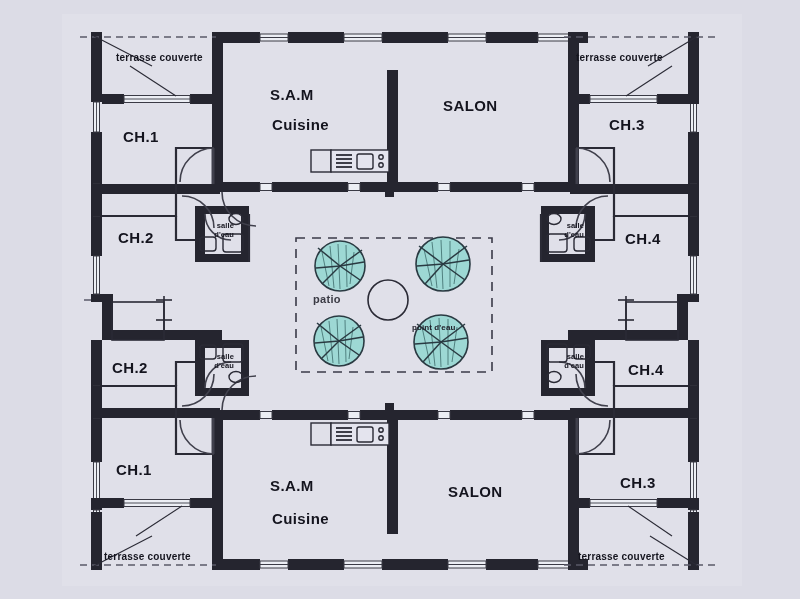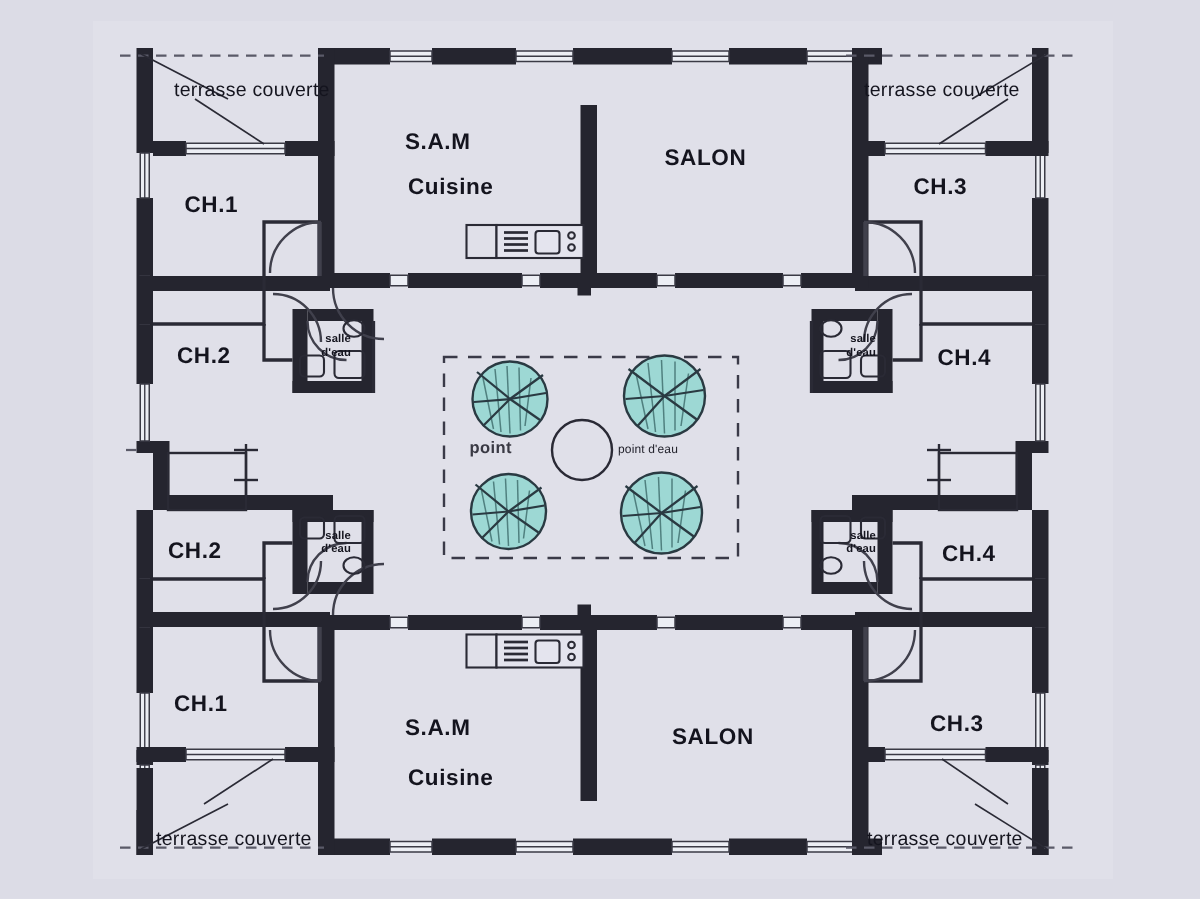--- a/index.html
+++ b/index.html
@@ -14,23 +14,23 @@
     position:absolute;
     font-family:"Liberation Sans", sans-serif;
     color:#14141e;
     white-space:nowrap;
     font-weight:700;
     letter-spacing:.4px;
     pointer-events:none;
   }
   .room-lbl{font-size:15px;font-weight:700;}
   .tiny-lbl{font-size:7.5px;font-weight:700;letter-spacing:.1px;text-align:right;line-height:1.15;}
-  .terr-lbl{font-size:13px;font-weight:400;letter-spacing:.2px;}
+  .terr-lbl{font-size:10px;font-weight:700;letter-spacing:.2px;}
   .patio-lbl{font-size:11px;font-weight:700;letter-spacing:.3px;color:#3a3a44;}
-  .peau-lbl{font-size:8px;font-weight:400;letter-spacing:.1px;color:#22222c;}
+  .peau-lbl{font-size:8px;font-weight:700;letter-spacing:.1px;color:#22222c;margin-top:28px;}
 </style>
 </head>
 <body>
 
 <svg id="plan" viewBox="0 0 800 599">
   <defs>
     <pattern id="paper" width="4" height="4" patternUnits="userSpaceOnUse">
       <rect width="4" height="4" fill="#dcdce6"></rect>
     </pattern>
     <clipPath id="treeclip1">
@@ -476,14 +476,14 @@
 <div class="lbl tiny-lbl" style="left:550px;top:353px;width:34px;">
   <span>salle</span><br>
   <span>d'eau</span>
 </div>
 
 <div class="lbl terr-lbl" style="left:116px;top:52px;">terrasse couverte</div>
 <div class="lbl terr-lbl" style="left:576px;top:52px;">terrasse couverte</div>
 <div class="lbl terr-lbl" style="left:104px;top:551px;">terrasse couverte</div>
 <div class="lbl terr-lbl" style="left:578px;top:551px;">terrasse couverte</div>
 
-<div class="lbl patio-lbl" style="left:313px;top:293px;">point</div>
+<div class="lbl patio-lbl" style="left:313px;top:293px;">patio</div>
 <div class="lbl peau-lbl" style="left:412px;top:295px;">point d'eau</div>
 
 </body></html>

